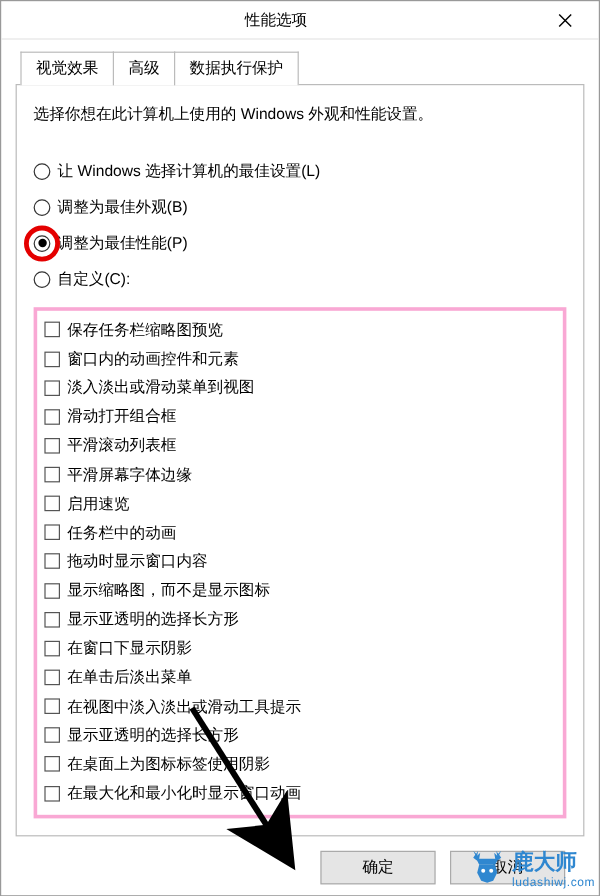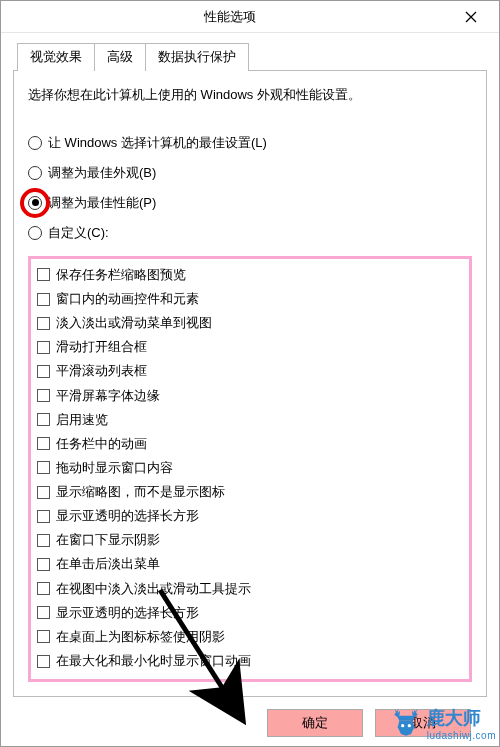--- a/index.html
+++ b/index.html
@@ -28,21 +28,21 @@
   .radio-group { display: flex; flex-direction: column; gap: 12px; margin-bottom: 10px; }
   .radio-row { display: flex; align-items: center; gap: 6px; cursor: pointer; position: relative; }
   .radio-dot { width: 14px; height: 14px; border: 1px solid #333; border-radius: 50%; display: inline-flex; align-items: center; justify-content: center; background: #fff; flex: none; }
   .radio-dot.checked::after { content: ""; width: 7px; height: 7px; background: #000; border-radius: 50%; }
   .highlight-ring { position: absolute; left: -8px; top: 50%; transform: translateY(-50%); width: 30px; height: 30px; border: 4px solid #e40000; border-radius: 50%; pointer-events: none; }
   .checklist-box { border: 3px solid #f9a8d4; padding: 4px 6px 6px 6px; margin-top: 4px; }
   .check-row { display: flex; align-items: center; gap: 6px; padding: 2px 0; cursor: pointer; font-size: 13px; line-height: 1.55; }
   .checkbox { width: 13px; height: 13px; border: 1px solid #555; background: #fff; flex: none; }
   .spacer { flex: 1; }
   .button-row { display: flex; justify-content: flex-end; gap: 12px; padding: 12px 16px 14px 0; }
-  .btn { min-width: 96px; height: 28px; border: 1px solid #aaa; background: #fca5a5; font-size: 13px; font-family: inherit; cursor: pointer; padding: 0 14px; }
+  .btn { min-width: 96px; height: 28px; border: 1px solid #aaa; background: #e5e5e5; font-size: 13px; font-family: inherit; cursor: pointer; padding: 0 14px; }
   
   .arrow-overlay { position: absolute; left: 140px; top: 580px; pointer-events: none; }
   
   .watermark { position: absolute; right: 4px; bottom: 6px; display: flex; align-items: center; gap: 4px; color: #2f87d0; font-weight: 700; font-size: 18px; pointer-events: none; }
   .watermark .sub { font-size: 10px; color: #2f87d0; display: block; letter-spacing: 0.5px; font-weight: 400; }
   .watermark svg { width: 34px; height: 30px; }
 </style>
 </head>
 <body>
 

